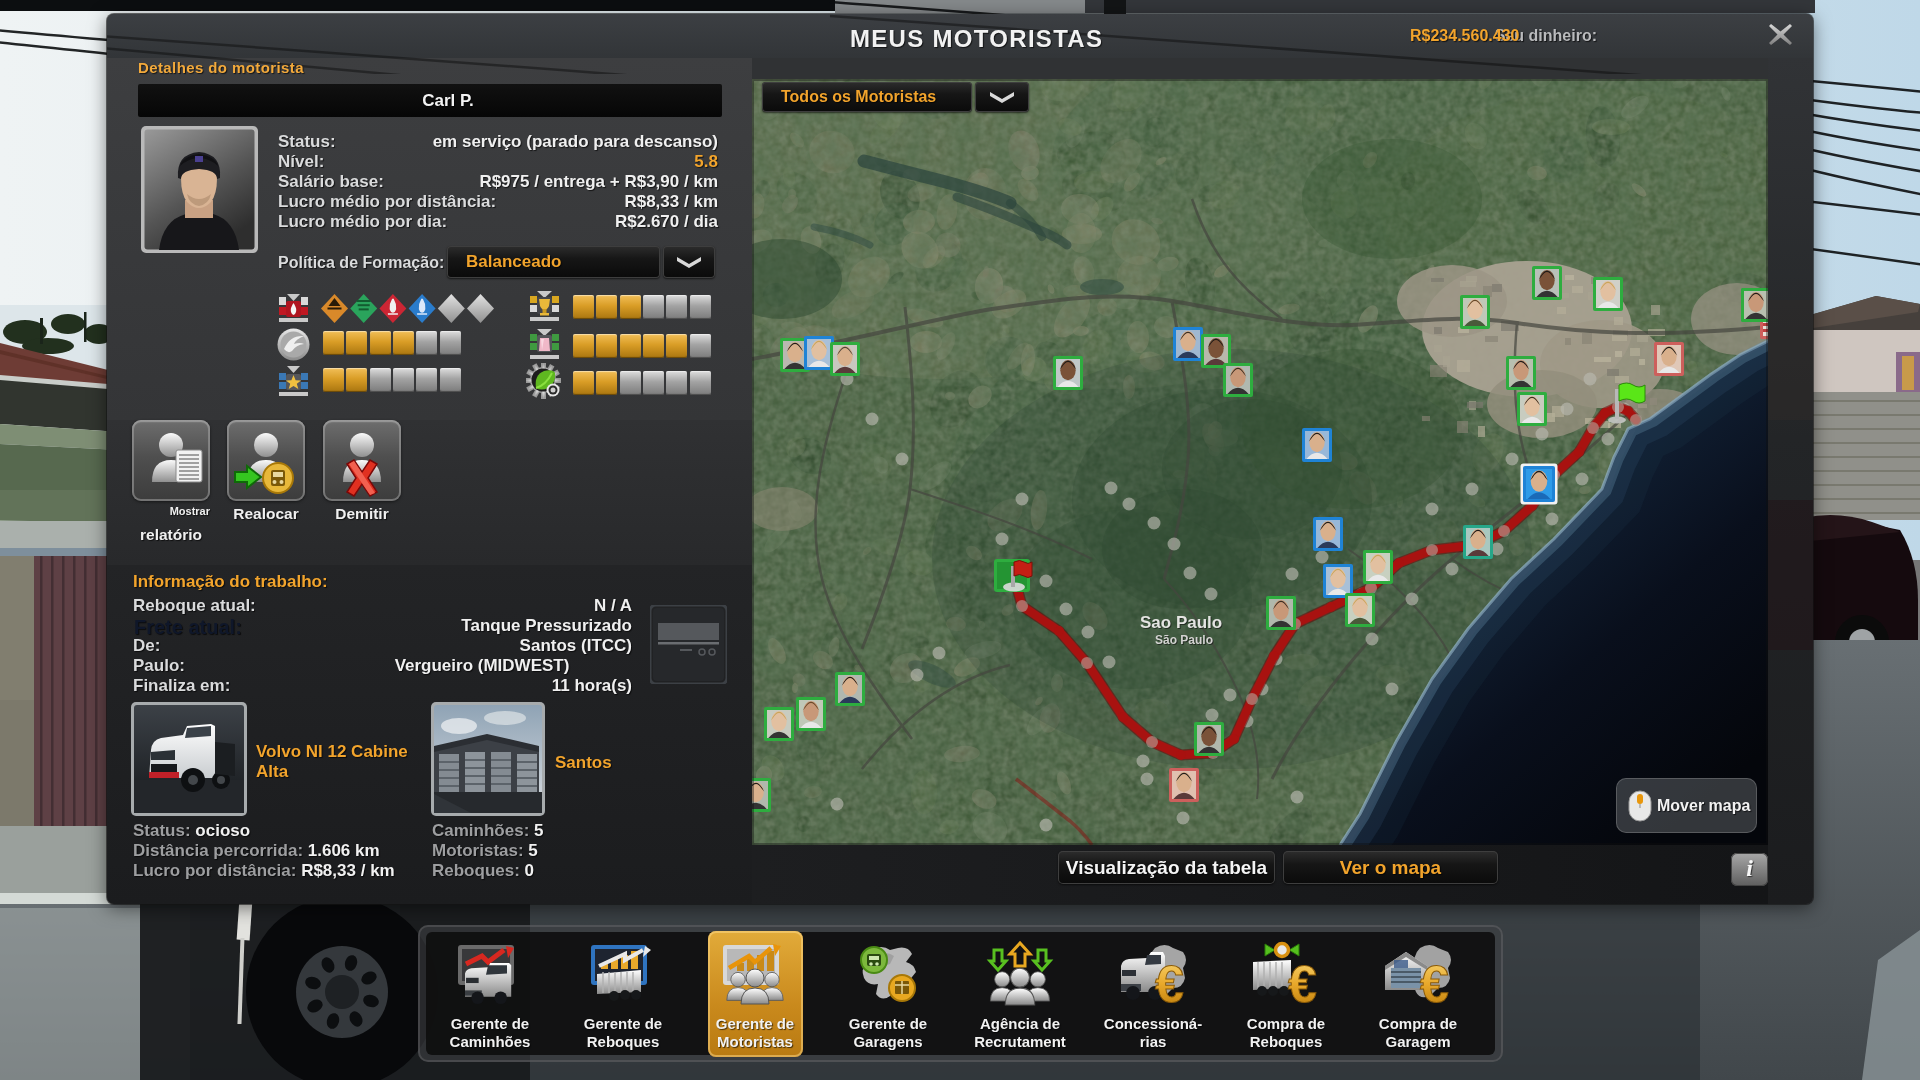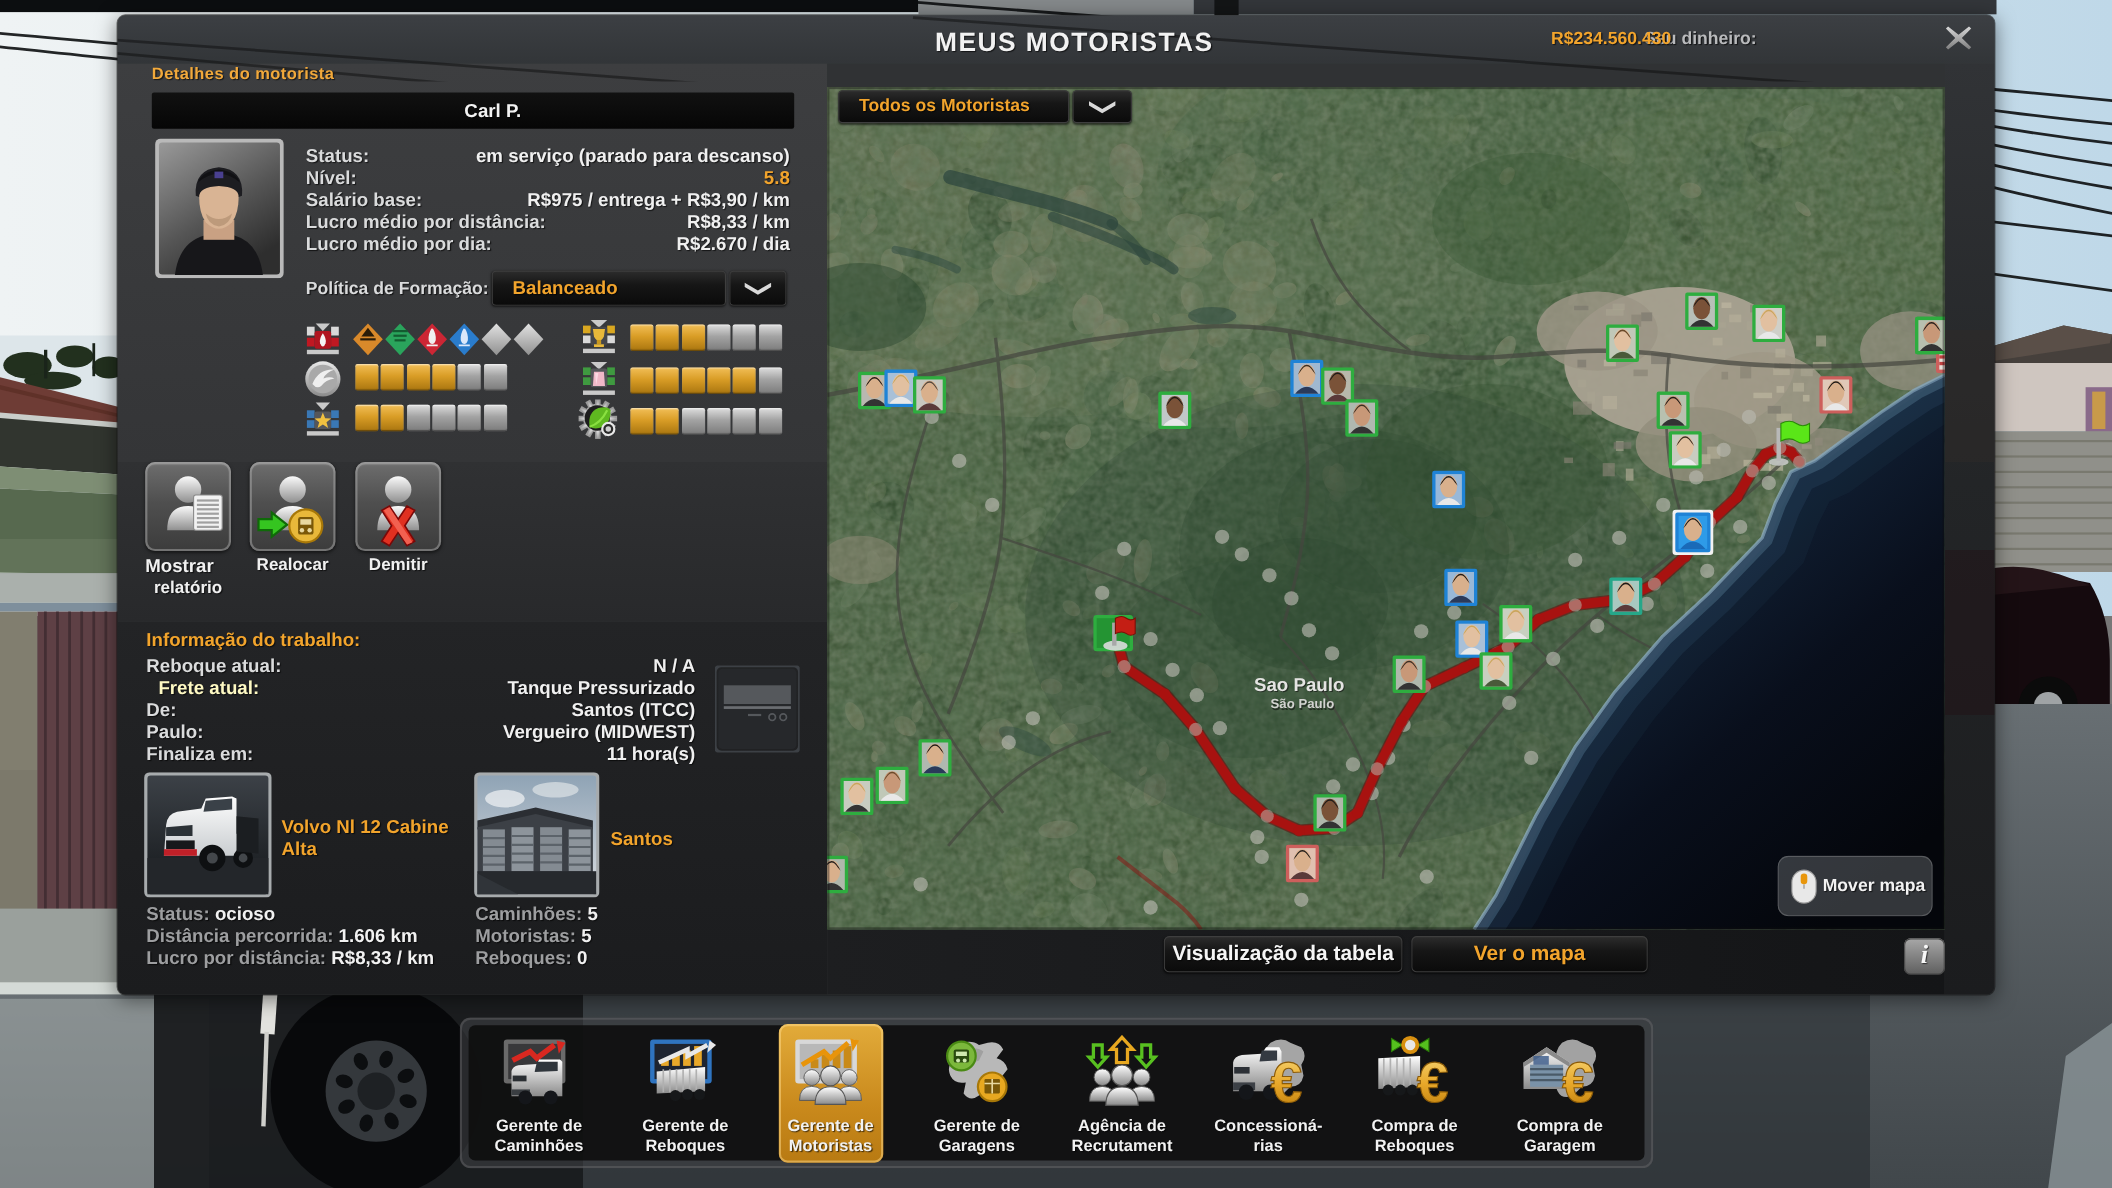--- a/index.html
+++ b/index.html
@@ -349,33 +349,33 @@
       <linearGradient id="psil" x1="0" y1="0" x2="0" y2="1">
         <stop offset="0" stop-color="#fafafa"></stop>
         <stop offset="1" stop-color="#909090"></stop>
       </linearGradient>
     </defs>
     <circle cx="39" cy="25" r="12" fill="url(#psil)"></circle>
     <path d="M 20,62 Q 20,40 39,40 Q 58,40 58,62 Z" fill="url(#psil)"></path>
     <path d="M 24,44 L 31,40 L 39,52 L 47,40 L 54,44 L 45,58 L 54,72 L 47,76 L 39,64 L 31,76 L 24,72 L 33,58 Z" fill="#e03020" stroke="#7a0808" stroke-width="1.5"></path>
     <path d="M 26,44 L 31,41 L 52,73 L 47,75 Z" fill="#f26050"></path>
   </svg>
-<div class="txt sh" style="left:132px;top:505px;width:78px;text-align:left;font-size:17px;color:#f0f0f0">Mostrar</div>
+<div class="txt sh" style="left:132px;top:505px;width:78px;text-align:right;font-size:11px;color:#f0f0f0">Mostrar</div>
 <div class="txt sh" style="left:132px;top:526px;width:78px;text-align:center;font-size:15.5px;color:#f0f0f0">relatório</div>
 <div class="txt sh" style="left:227px;top:505px;width:78px;text-align:center;font-size:15.5px;color:#f0f0f0">Realocar</div>
 <div class="txt sh" style="left:323px;top:505px;width:78px;text-align:center;font-size:15.5px;color:#f0f0f0">Demitir</div>
 <div class="txt sh" style="left:133px;top:572px;font-size:17px;color:#f2a42c">Informação do trabalho:</div>
 <div class="txt sh" style="left:133px;top:596px;font-size:17px;color:#dadbdc">Reboque atual:</div>
 <div class="txt sh" style="left:332px;top:596px;width:300px;text-align:right;font-size:17px;color:#f0f0f0">N / A</div>
-<div class="txt sh" style="left:144px;top:616px;font-size:17px;color:#fef9c3">Frete atual:</div>
+<div class="txt sh" style="left:134px;top:616px;font-size:20px;color:#0f172a">Frete atual:</div>
 <div class="txt sh" style="left:332px;top:616px;width:300px;text-align:right;font-size:17px;color:#f0f0f0">Tanque Pressurizado</div>
 <div class="txt sh" style="left:133px;top:636px;font-size:17px;color:#dadbdc">De:</div>
 <div class="txt sh" style="left:332px;top:636px;width:300px;text-align:right;font-size:17px;color:#f0f0f0">Santos (ITCC)</div>
 <div class="txt sh" style="left:133px;top:656px;font-size:17px;color:#dadbdc">Paulo:</div>
-<div class="txt sh" style="left:332px;top:656px;width:300px;text-align:right;font-size:17px;color:#f0f0f0">Vergueiro (MIDWEST)</div>
+<div class="txt sh" style="left:332px;top:656px;width:300px;text-align:center;font-size:17px;color:#f0f0f0">Vergueiro (MIDWEST)</div>
 <div class="txt sh" style="left:133px;top:676px;font-size:17px;color:#dadbdc">Finaliza em:</div>
 <div class="txt sh" style="left:332px;top:676px;width:300px;text-align:right;font-size:17px;color:#f0f0f0">11 hora(s)</div>
 <svg class="abs" style="left:650px;top:605px" width="77" height="79" viewBox="0 0 77 79">
 <rect x="0" y="0" width="77" height="79" rx="6" fill="none" stroke="#3c4045" stroke-width="3"></rect>
 <rect x="3" y="3" width="71" height="73" rx="4" fill="#26282b"></rect>
 <rect x="8" y="18" width="61" height="17" fill="#55585c"></rect>
 <rect x="8" y="37" width="61" height="2.5" fill="#6a6d71"></rect>
 <rect x="30" y="44" width="12" height="2" fill="#55585c"></rect>
 <circle cx="52" cy="47" r="3" fill="none" stroke="#55585c" stroke-width="1.5"></circle>
 <circle cx="62" cy="47" r="3" fill="none" stroke="#55585c" stroke-width="1.5"></circle>

